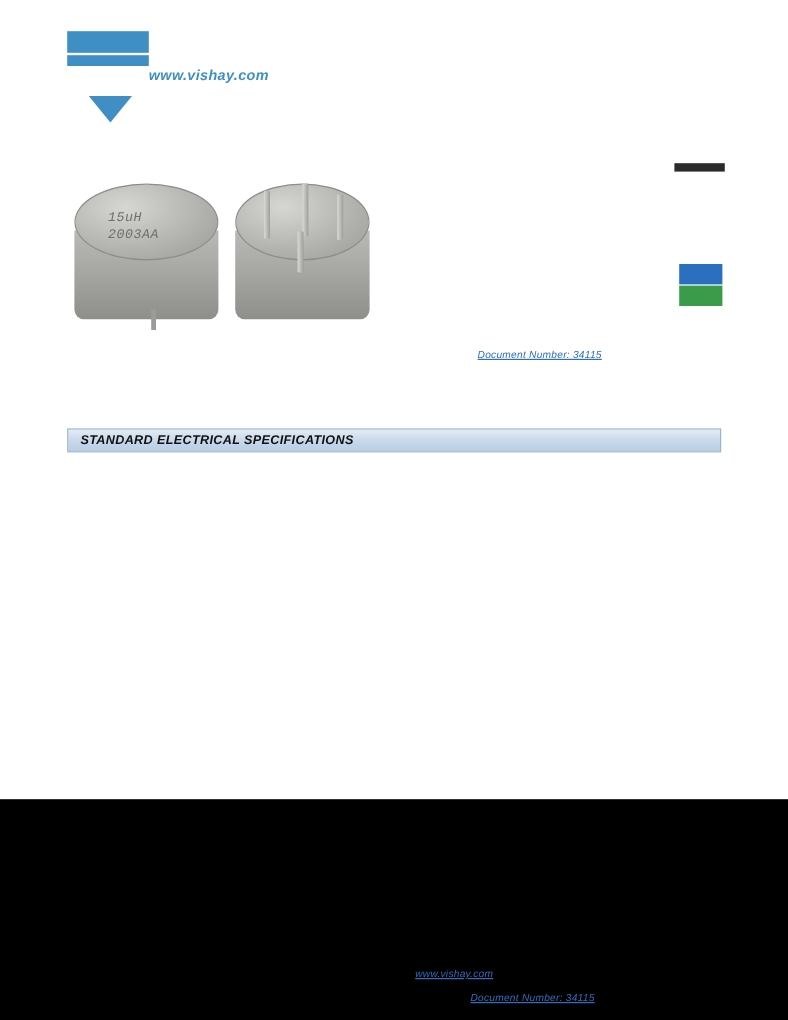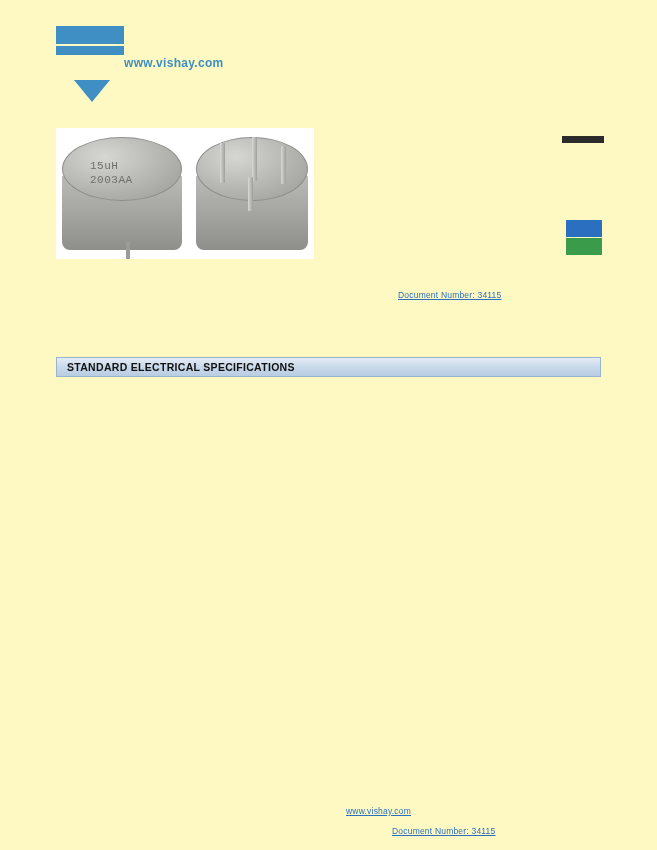--- a/index.html
+++ b/index.html
@@ -12,22 +12,23 @@
     height: 850px;
     position: relative;
     font-family: "Liberation Sans", sans-serif;
     overflow: hidden;
   }
 
   .page {
     position: absolute;
     left: 0; top: 0;
     width: 657px;
-    height: 850px;
-    background: #fef9c3;
+    height: 666px;
+    background: #ffffff;
+    font-style: italic;
   }
 
   
   .logo-block {
     position: absolute;
     left: 56px;
     top: 24px;
     width: 140px;
     height: 60px;
   }
@@ -65,21 +66,21 @@
     color: #3f8fc4;
     letter-spacing: 0.3px;
     font-weight: bold;
     white-space: nowrap;
   }
 
   
   .photo {
     position: absolute;
     left: 56px;
-    top: 128px;
+    top: 144px;
     width: 258px;
     height: 131px;
     background: #ffffff;
     overflow: hidden;
   }
   .photo .part {
     position: absolute;
     top: 9px;
     height: 113px;
   }

